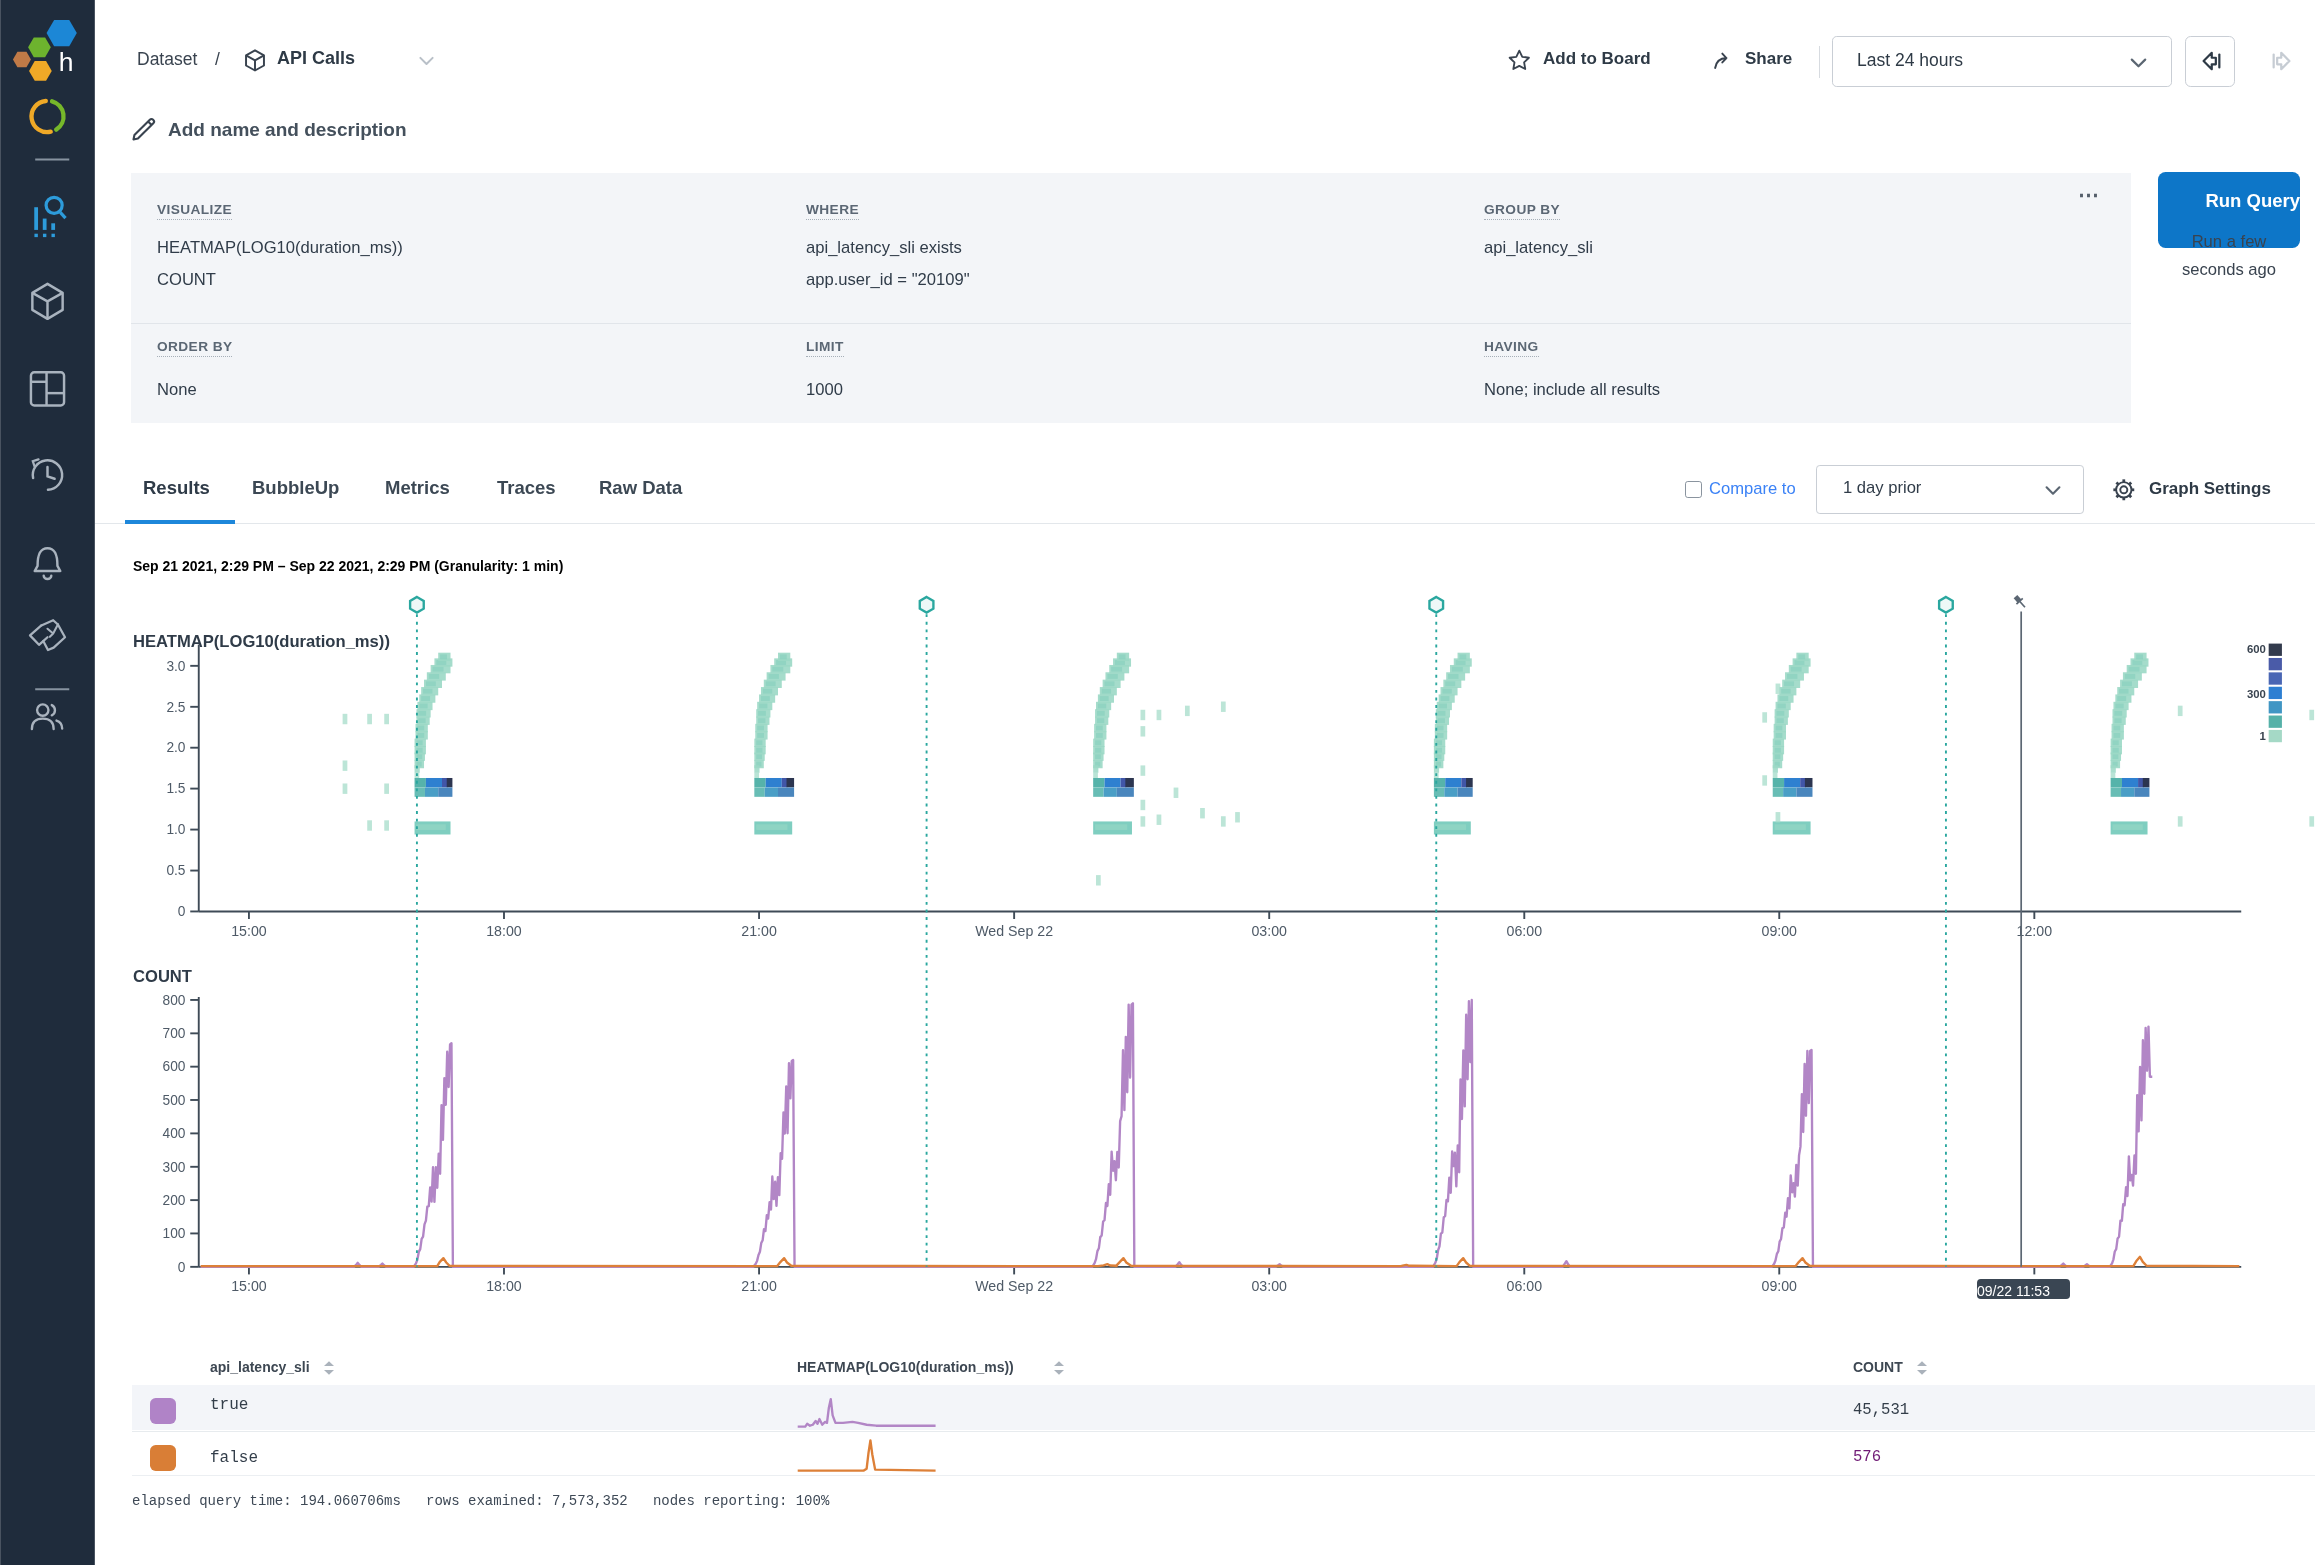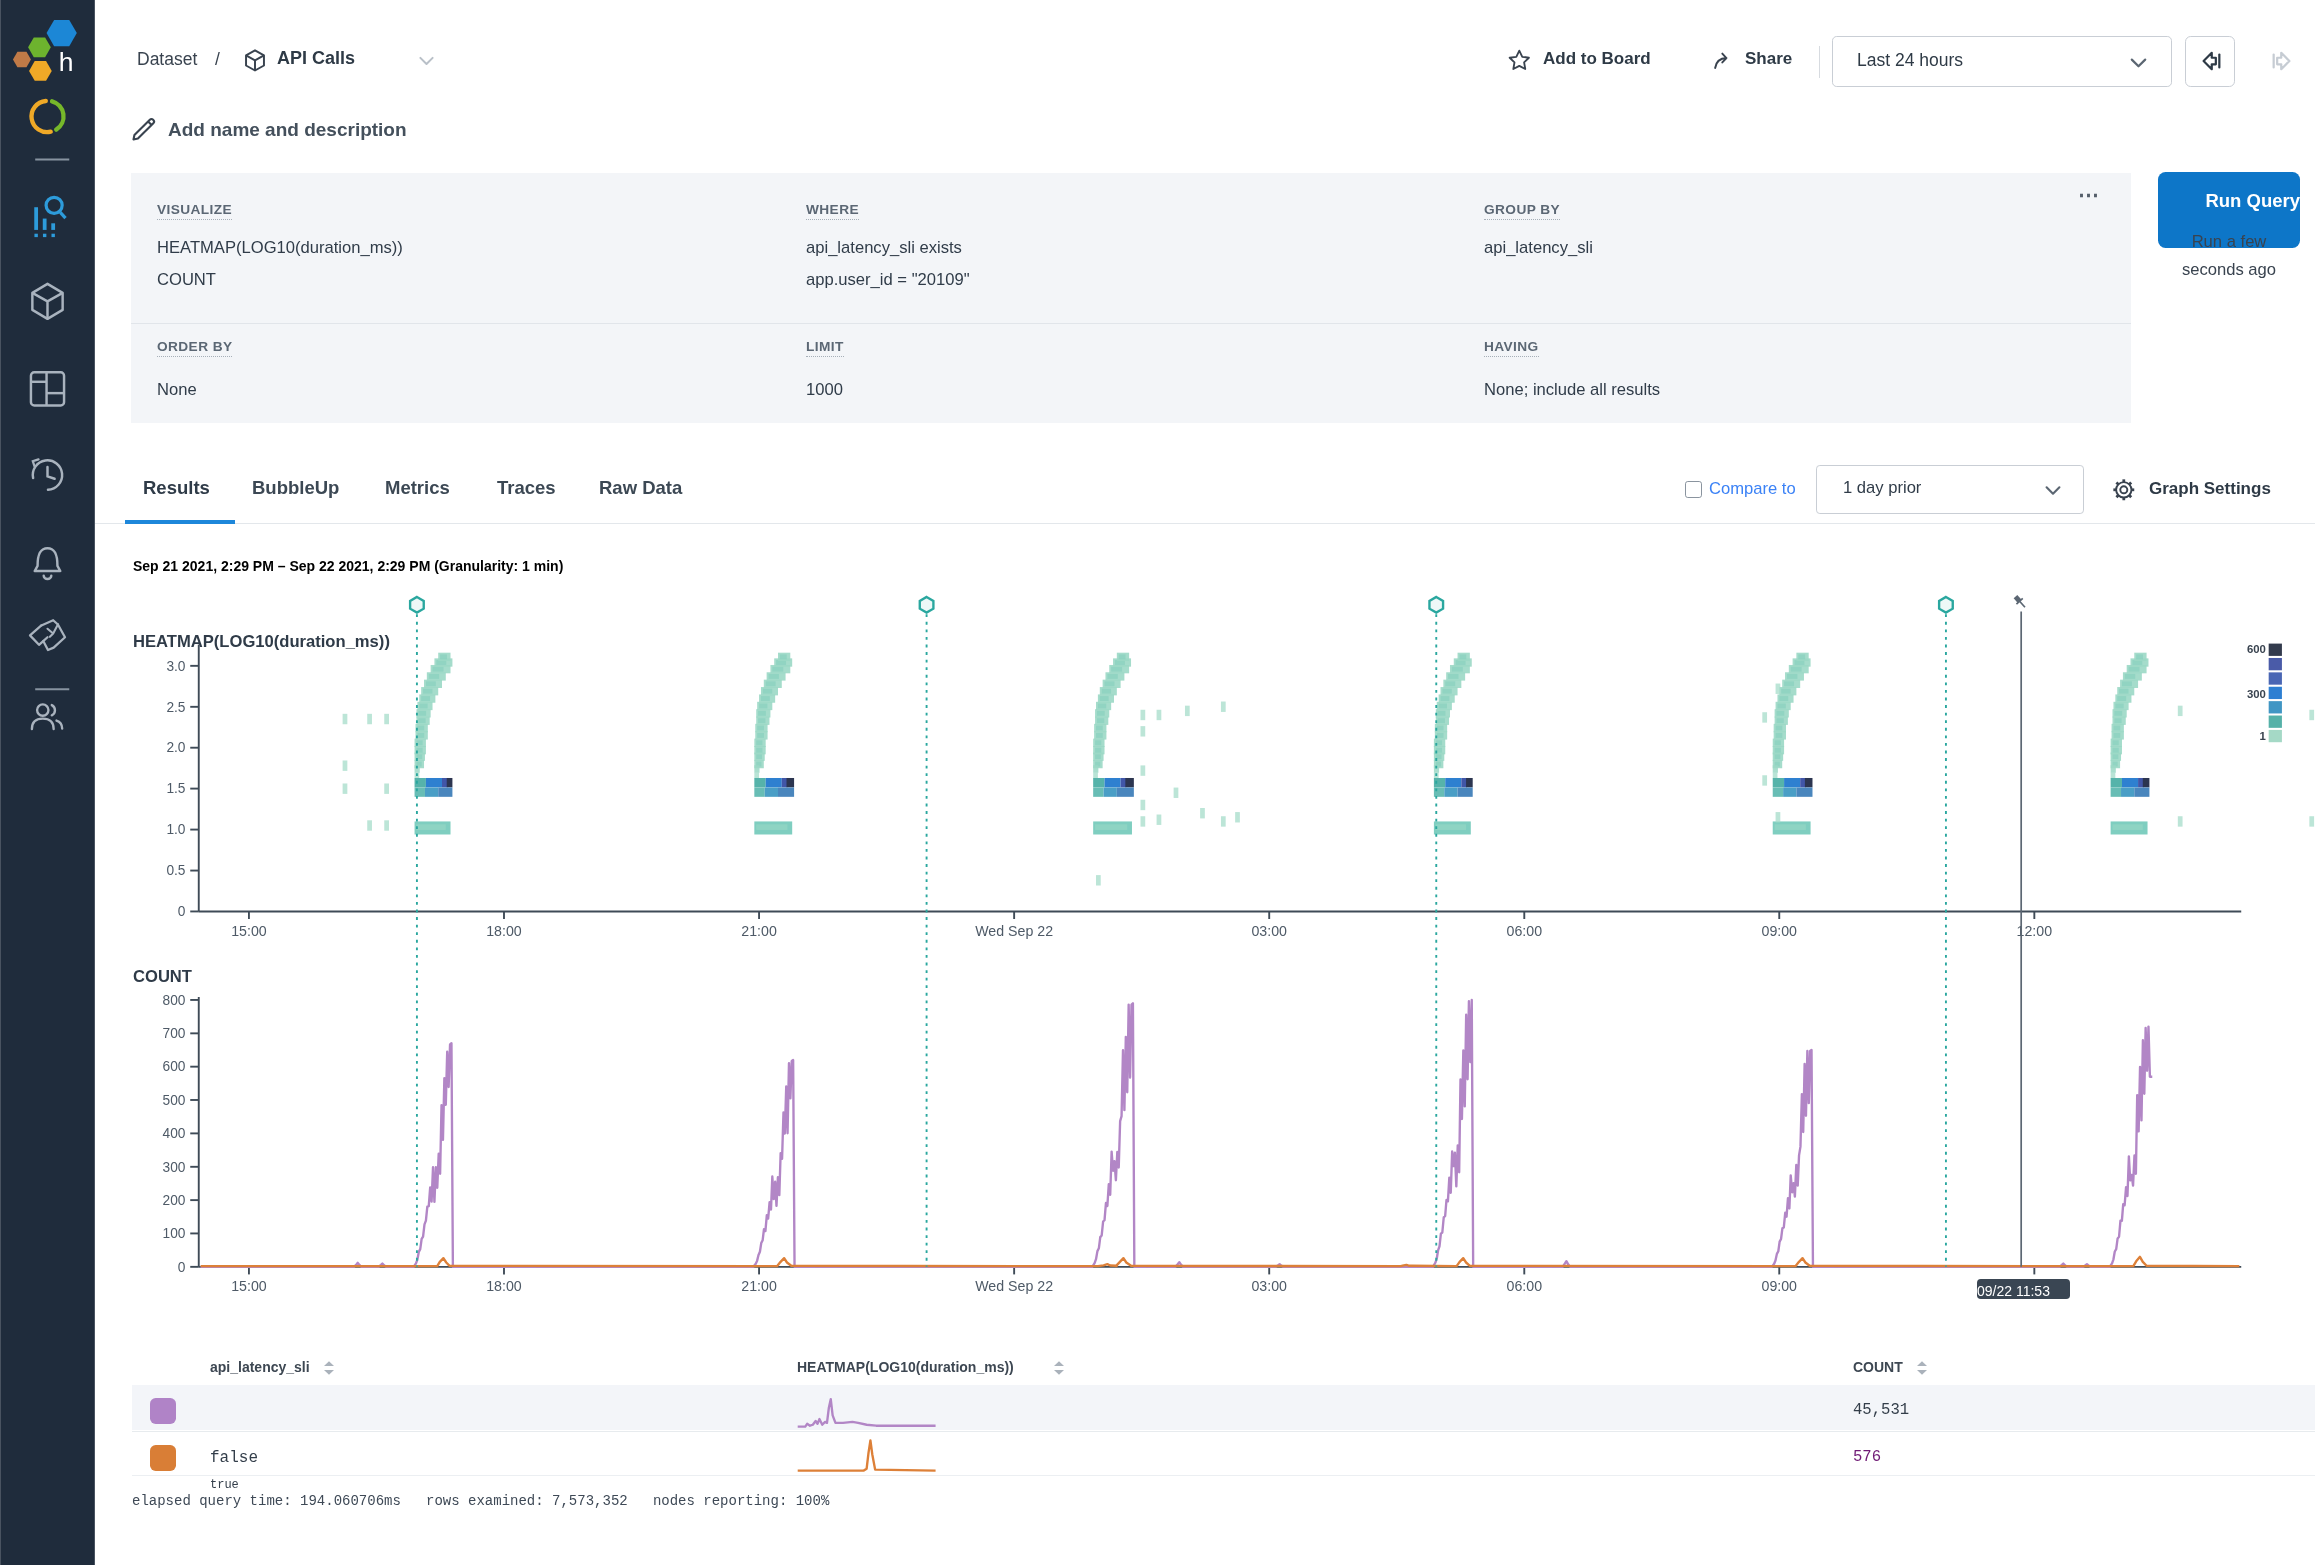--- a/index.html
+++ b/index.html
@@ -566,21 +566,21 @@
 <div class="abs" style="left:1853px;top:1359px;font-size:14px;font-weight:bold;color:#3d4752;">COUNT</div>
 <div class="abs" style="left:1915px;top:1360px;"><svg width="14" height="16" viewBox="0 0 14 16">
       <path d="M2 6 L7 1.3 L12 6 Z" fill="#aab2bb"></path>
       <path d="M2 10 L7 14.7 L12 10 Z" fill="#aab2bb"></path>
     </svg></div>
 <div class="abs" style="left:132px;top:1385px;width:2183px;height:0.9px;background:#b9c0c7;"></div>
 <div class="abs" style="left:132px;top:1385px;width:2183px;height:45px;background:#f3f5f9;"></div>
 <div class="abs" style="left:132px;top:1431px;width:2183px;height:0.9px;background:#e7ebee;"></div>
 <div class="abs" style="left:132px;top:1475px;width:2183px;height:0.9px;background:#eceff2;"></div>
 <div class="abs" style="left:150px;top:1398px;width:25.6px;height:25.6px;background:#b083c7;border-radius:5.7px;"></div>
-<div class="abs mono" style="left:210px;top:1478px;font-size:12px;color:#333e4a;">true</div>
+<div class="abs mono" style="left:210px;top:1396px;font-size:16px;color:#333e4a;">true</div>
 <div class="abs" style="left:150px;top:1445px;width:25.6px;height:25.6px;background:#d97e36;border-radius:5.7px;"></div>
 <div class="abs mono" style="left:210px;top:1449px;font-size:16px;color:#333e4a;">false</div>
 <svg class="abs" style="left:0;top:1344px;" width="2316" height="221" viewBox="0 1420 2447 234">
 <polyline points="842.0,1507.5 850.0,1507.5 852.0,1504.5 855.0,1506.5 858.0,1505.5 861.0,1501.5 863.0,1504.5 865.0,1499.5 868.0,1505.5 871.0,1502.5 873.0,1503.5 875.0,1487.5 877.0,1478.5 879.0,1495.5 882.0,1503.5 890.0,1503.5 900.0,1502.5 906.0,1503.5 915.0,1505.5 925.0,1506.5 988.0,1506.5" stroke="#b286c6" stroke-width="2.5" fill="none" stroke-linejoin="round"></polyline>
 <polyline points="842.0,1554.0 912.0,1554.0 915.0,1552.0 917.0,1535.0 919.0,1522.0 921.0,1537.0 924.0,1553.0 988.0,1554.0" stroke="#dd8038" stroke-width="2.5" fill="none" stroke-linejoin="round"></polyline>
 </svg>
 <div class="abs mono" style="left:1853px;top:1401px;font-size:15.6px;color:#333e4a;">45,531</div>
 <div class="abs mono" style="left:1853px;top:1448px;font-size:15.6px;color:#701a75;">576</div>
 <div class="abs mono" style="left:132px;top:1493px;font-size:14px;color:#3e4956;">elapsed query time: 194.060706ms&nbsp;&nbsp;&nbsp;rows examined: 7,573,352&nbsp;&nbsp;&nbsp;nodes reporting: 100%</div>
 

